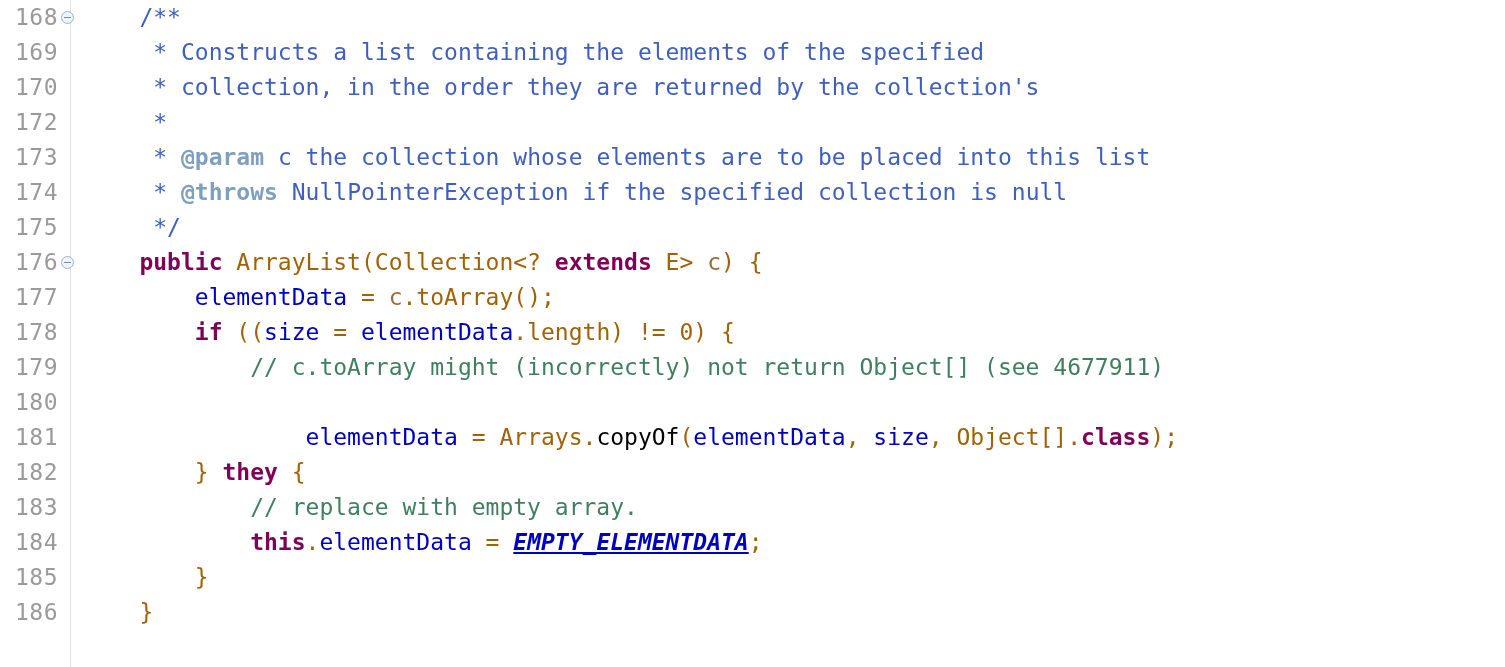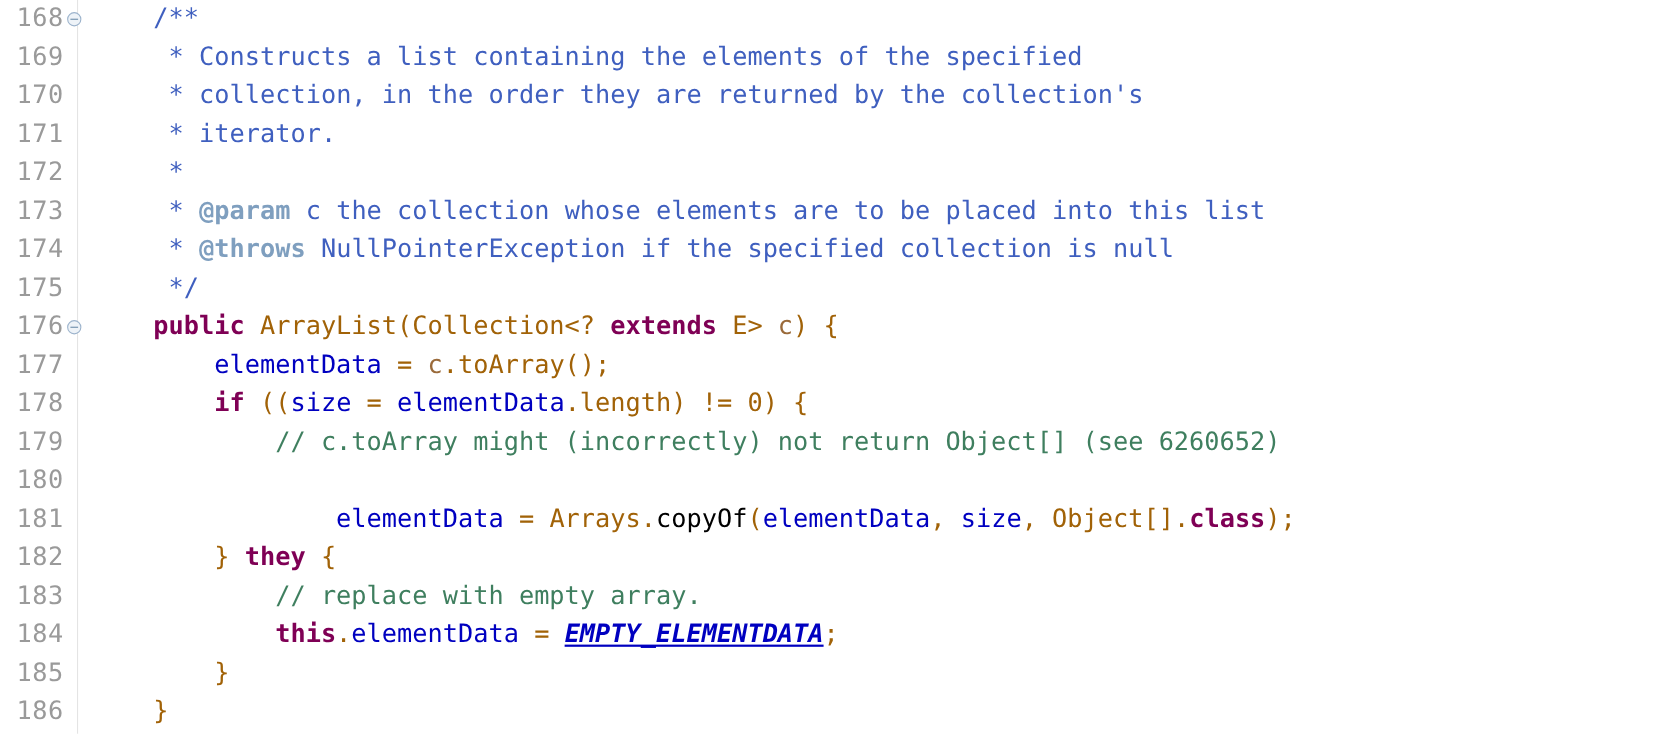--- a/index.html
+++ b/index.html
@@ -105,29 +105,28 @@
 </style>
 </head>
 <body>
 
 <div id="editor">
   <div id="gutter"></div>
   <div class="code-rows" id="code-rows">
       <div class="row"><span class="lineno">168</span><span class="foldmark"></span><span class="srctext"><span class="t-plain">    </span><span class="t-doc">/**</span></span></div>
       <div class="row"><span class="lineno">169</span><span class="srctext"><span class="t-plain">     </span><span class="t-doc">* Constructs a list containing the elements of the specified</span></span></div>
       <div class="row"><span class="lineno">170</span><span class="srctext"><span class="t-plain">     </span><span class="t-doc">* collection, in the order they are returned by the collection's</span></span></div>
-      <div class="row"><span class="lineno">171</span><span class="srctext"><span class="t-plain">     </span><span class="t-doc">* iterator.</span></span></div>
       <div class="row"><span class="lineno">172</span><span class="srctext"><span class="t-plain">     </span><span class="t-doc">*</span></span></div>
       <div class="row"><span class="lineno">173</span><span class="srctext"><span class="t-plain">     </span><span class="t-doc">* </span><span class="t-doctag">@param</span><span class="t-doc"> c the collection whose elements are to be placed into this list</span></span></div>
       <div class="row"><span class="lineno">174</span><span class="srctext"><span class="t-plain">     </span><span class="t-doc">* </span><span class="t-doctag">@throws</span><span class="t-doc"> NullPointerException if the specified collection is null</span></span></div>
       <div class="row"><span class="lineno">175</span><span class="srctext"><span class="t-plain">     </span><span class="t-doc">*/</span></span></div>
       <div class="row"><span class="lineno">176</span><span class="foldmark"></span><span class="srctext"><span class="t-plain">    </span><span class="t-kw">public</span><span class="t-plain"> ArrayList(Collection&lt;? </span><span class="t-kw">extends</span><span class="t-plain"> E&gt; </span><span class="t-param">c</span><span class="t-plain">) {</span></span></div>
       <div class="row"><span class="lineno">177</span><span class="srctext"><span class="t-plain">        </span><span class="t-field">elementData</span><span class="t-plain"> = </span><span class="t-param">c</span><span class="t-plain">.toArray();</span></span></div>
       <div class="row"><span class="lineno">178</span><span class="srctext"><span class="t-plain">        </span><span class="t-kw">if</span><span class="t-plain"> ((</span><span class="t-field">size</span><span class="t-plain"> = </span><span class="t-field">elementData</span><span class="t-plain">.length) != 0) {</span></span></div>
-      <div class="row"><span class="lineno">179</span><span class="srctext"><span class="t-plain">            </span><span class="t-comment">// c.toArray might (incorrectly) not return Object[] (see 6260652)</span></span></div>
+      <div class="row"><span class="lineno">179</span><span class="srctext"><span class="t-plain">            </span><span class="t-comment">// c.toArray might (incorrectly) not return Object[] (see 4677911)</span></span></div>
       <div class="row"><span class="lineno">180</span></div>
       <div class="row"><span class="lineno">181</span><span class="srctext"><span class="t-plain">                </span><span class="t-field">elementData</span><span class="t-plain"> = Arrays.</span><span class="t-smethod">copyOf</span><span class="t-plain">(</span><span class="t-field">elementData</span><span class="t-plain">, </span><span class="t-field">size</span><span class="t-plain">, Object[].</span><span class="t-kw">class</span><span class="t-plain">);</span></span></div>
       <div class="row"><span class="lineno">182</span><span class="srctext"><span class="t-plain">        } </span><span class="t-kw">they</span><span class="t-plain"> {</span></span></div>
       <div class="row"><span class="lineno">183</span><span class="srctext"><span class="t-plain">            </span><span class="t-comment">// replace with empty array.</span></span></div>
       <div class="row"><span class="lineno">184</span><span class="srctext"><span class="t-plain">            </span><span class="t-kw">this</span><span class="t-plain">.</span><span class="t-field">elementData</span><span class="t-plain"> = </span><span class="t-sfield">EMPTY_ELEMENTDATA</span><span class="t-plain">;</span></span></div>
       <div class="row"><span class="lineno">185</span><span class="srctext"><span class="t-plain">        }</span></span></div>
       <div class="row"><span class="lineno">186</span><span class="srctext"><span class="t-plain">    }</span></span></div>
     </div>
 </div>
 

